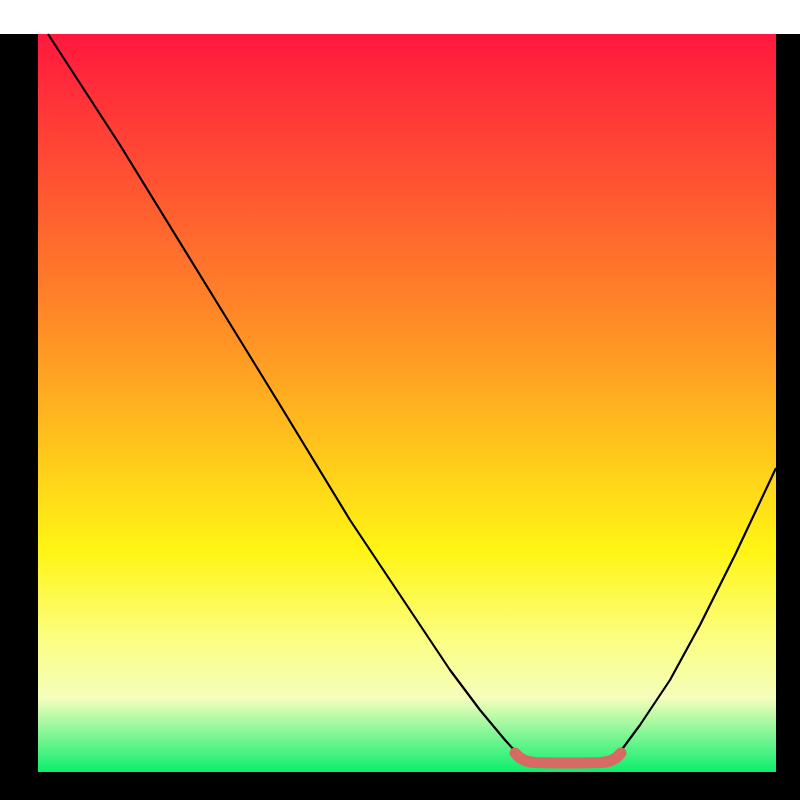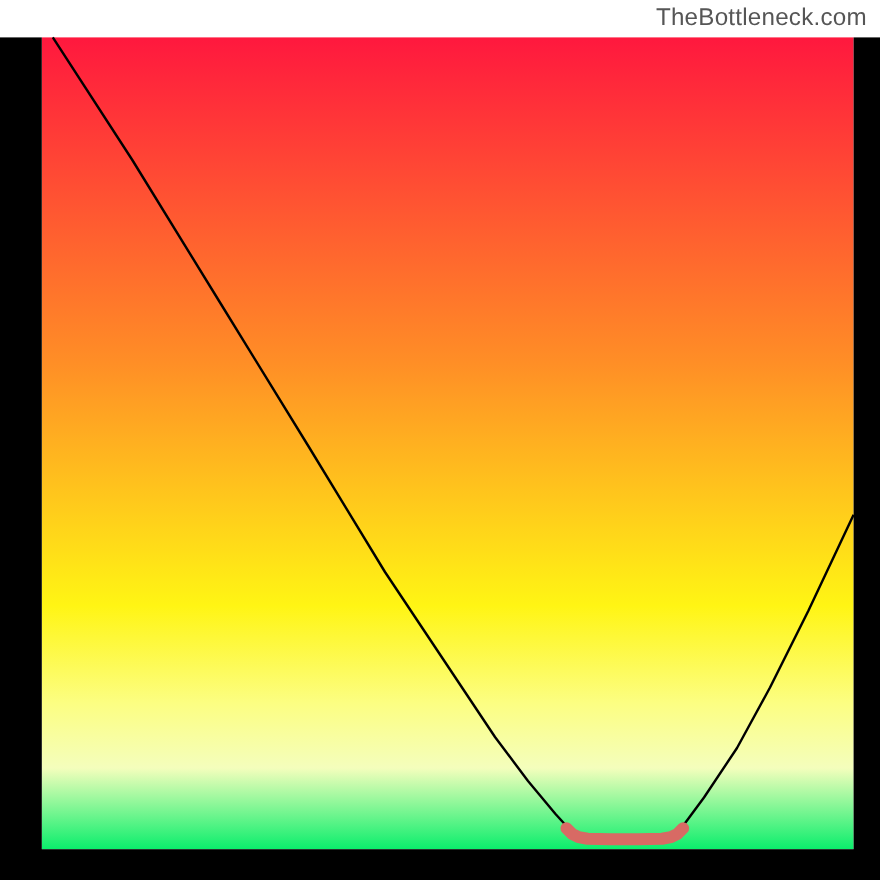--- a/index.html
+++ b/index.html
@@ -33,14 +33,13 @@
           <stop offset="100%" stop-color="#0bee6c"></stop>
         </linearGradient>
       </defs>
       <rect x="38" y="34" width="738" height="738" fill="url(#bg-grad)"></rect>
       <rect x="0" y="34" width="38" height="766" fill="#000"></rect>
       <rect x="776" y="34" width="24" height="766" fill="#000"></rect>
       <rect x="0" y="772" width="800" height="28" fill="#000"></rect>
       <path d="M48 34 L120 145 L200 275 L280 405 L350 520 L410 610 L450 670 L480 710 L505 740 L516 752 L522 758 L526 761 L530 762 L548 762.5 L566 762.5 L584 762.5 L602 762.5 L606 762 L610 761 L614 758 L620 752 L640 725 L670 680 L700 625 L735 555 L776 468" fill="none" stroke="#000000" stroke-width="2.2" stroke-linejoin="round"></path>
       <path d="M515 753 L520 758 L526 761 L534 762.5 L555 763 L580 763 L602 762.5 L610 761 L616 758 L621 753" fill="none" stroke="#d86a64" stroke-width="11" stroke-linejoin="round" stroke-linecap="round"></path>
     </svg>
-  <div class="watermark">TheBottleneck.com</div>
 </div>
 
 </body></html>

